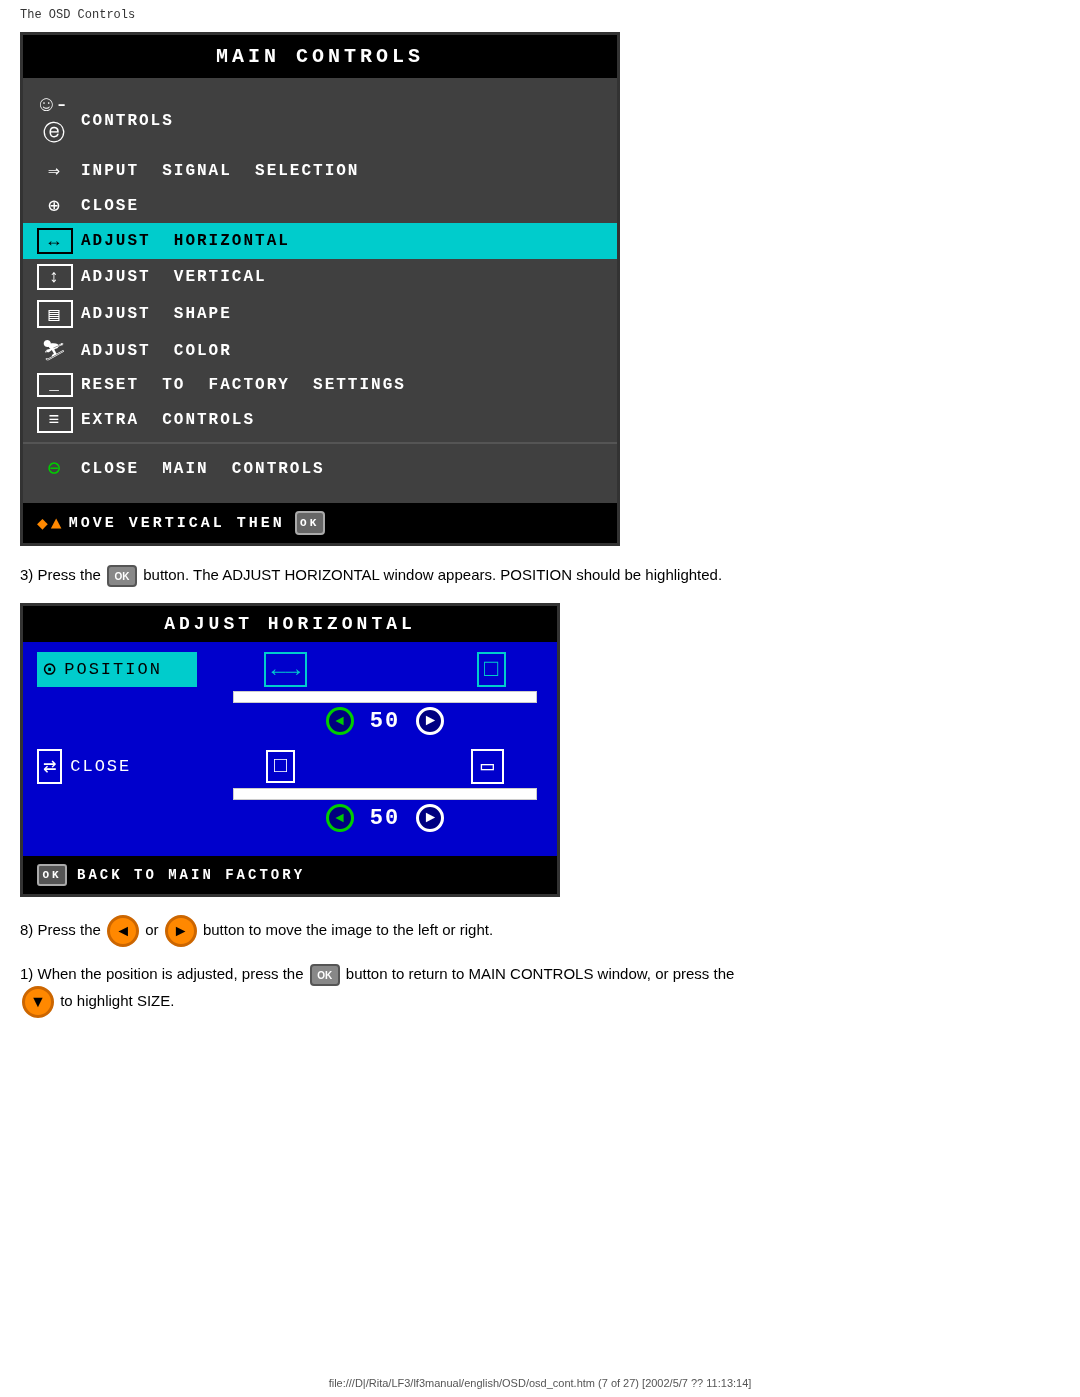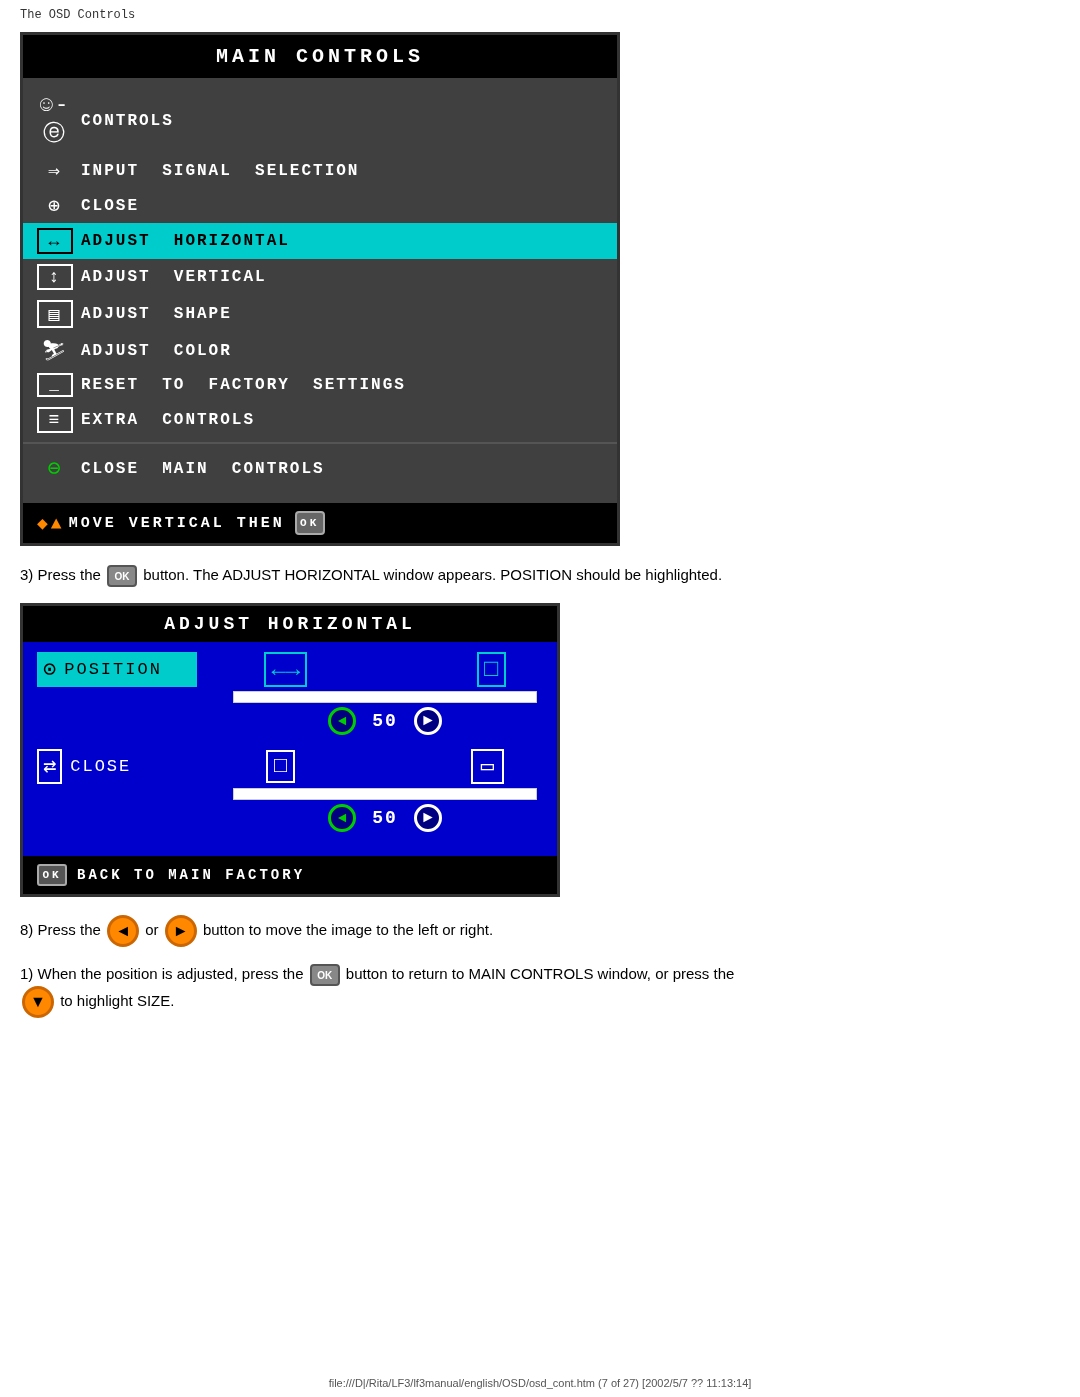--- a/index.html
+++ b/index.html
@@ -244,21 +244,21 @@
       width: 28px;
       height: 28px;
       border-radius: 50%;
       background: #000080;
       border: 3px solid #fff;
       color: #fff;
       font-size: 16px;
     }
 
     .adj-value {
-      font-size: 18px;
+      font-size: 22px;
       font-weight: bold;
       color: #fff;
       letter-spacing: 2px;
     }
 
     .adj-footer {
       background: #000;
       color: #fff;
       display: flex;
       align-items: center;

